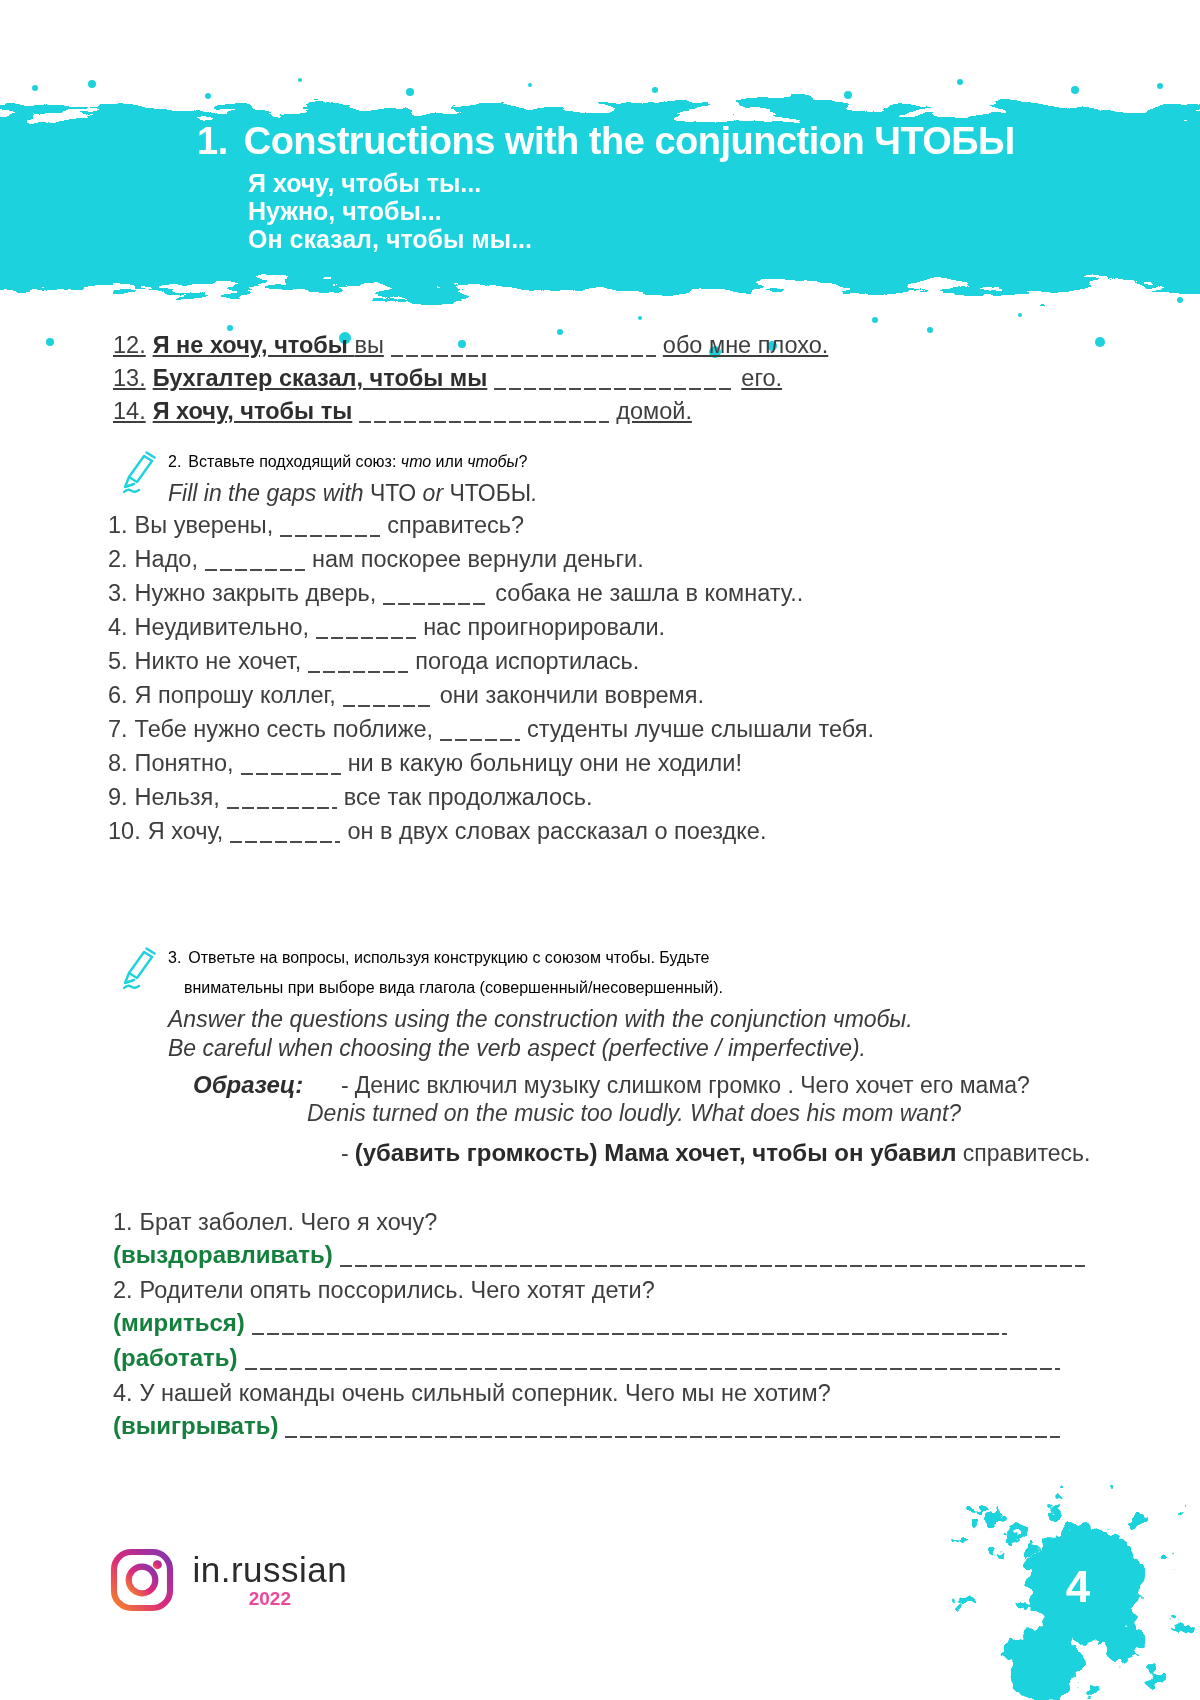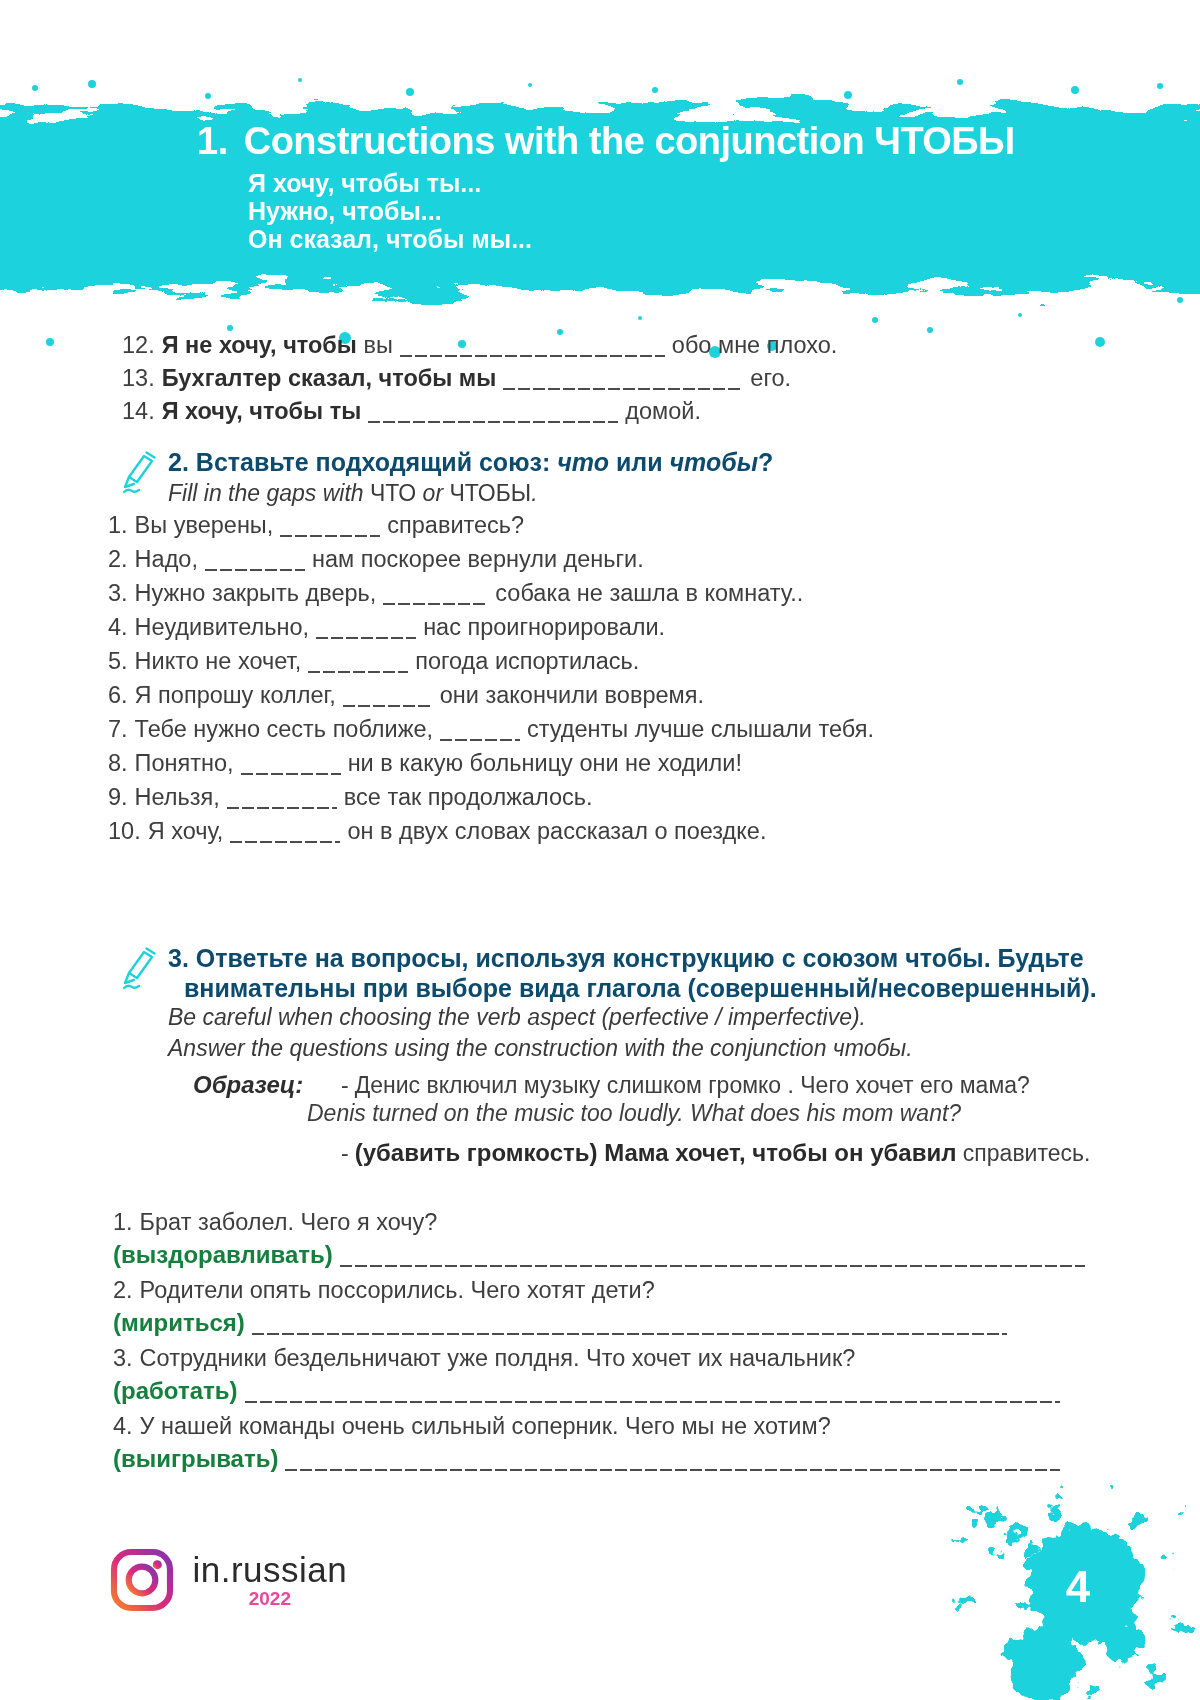--- a/index.html
+++ b/index.html
@@ -16,29 +16,29 @@
   #hdr-sub{left:248px;top:169px;color:#fff;font-size:25px;font-weight:600;line-height:28px;}
 
   
   .row{white-space:nowrap;font-size:23.5px;line-height:24px;}
   b,.bold{font-weight:700;color:#2e2e2e;}
   .blank{display:inline-block;height:2px;vertical-align:-4px;margin:0 7px;
          background:repeating-linear-gradient(90deg,#4b4b4b 0 12px,rgba(0,0,0,0) 12px 15px);}
   .num{margin-right:7px;}
 
   
-  #ex1{left:122px;top:333px;}
+  #ex1{left:113px;top:333px;text-decoration:underline;}
   #ex1 .row{margin-bottom:9px;}
   .b265{width:265px}.b240{width:240px}.b250{width:250px}
 
   
   .sec-head{white-space:nowrap;}
   .sec-head .txt{margin-left:50px;}
   .pencil{position:absolute;left:0;top:2px;width:42px;height:46px;}
-  .h-ru{font-size:25px;font-weight:700;color:#0c4a6e;line-height:30px;}
+  .h-ru{font-size:16px;font-weight:400;color:#000000;line-height:30px;}
   .h-ru .it{font-style:italic;}
   .h-en{font-size:23px;font-style:italic;color:#3a3a3a;line-height:29px;margin-top:2px;}
   .h-en .caps{font-style:normal;}
 
   #ex2h{left:118px;top:447px;}
   #ex2l{left:108px;top:513px;}
   #ex2l .row{margin-bottom:10px;}
   .b100{width:100px}.b105{width:105px}.b90{width:90px}.b80{width:80px}.b110{width:110px}
 
   #ex3h{left:118px;top:943px;}
@@ -190,22 +190,22 @@
       <path d="M11 28 L7 38 L16 35"></path>
       <path d="M28.5 3.5 L36.5 8.5"></path>
       <path d="M6 43 q4 -4 8 -1 q3 2 7 -1"></path>
     </g>
   </svg>
   <div class="txt">
     <div class="h-ru">
       <span class="num">3.</span><span>Ответьте на вопросы, используя конструкцию с союзом чтобы. Будьте</span>
     </div>
     <div class="h-ru" style="margin-left:16px">внимательны при выборе вида глагола (совершенный/несовершенный).</div>
+    <div class="h-en">Answer the questions using the construction with the conjunction чтобы.</div>
     <div class="h-en" style="margin-top:0">Be careful when choosing the verb aspect (perfective / imperfective).</div>
-    <div class="h-en">Answer the questions using the construction with the conjunction чтобы.</div>
   </div>
 </div>
 
 <div id="obr" class="abs">
   <div class="label">Образец:</div>
   <div class="content">
     <div class="ru">
       <span class="dash">-</span><span>Денис включил музыку слишком громко . Чего хочет его мама?</span>
     </div>
     <div class="en">Denis turned on the music too loudly. What does his mom want?</div>
@@ -220,23 +220,20 @@
     <span class="num">1.</span><span>Брат заболел. Чего я хочу?</span>
   </div>
   <div class="row v">
     <span class="verb">(выздоравливать)</span><span class="blank b745"></span>
   </div>
   <div class="row q">
     <span class="num">2.</span><span>Родители опять поссорились. Чего хотят дети?</span>
   </div>
   <div class="row v">
     <span class="verb">(мириться)</span><span class="blank b755"></span>
-  </div>
-  <div class="row q">
-    <span class="num">3.</span><span>Сотрудники бездельничают уже полдня. Что хочет их начальник?</span>
   </div>
   <div class="row v">
     <span class="verb">(работать)</span><span class="blank b815"></span>
   </div>
   <div class="row q">
     <span class="num">4.</span><span>У нашей команды очень сильный соперник. Чего мы не хотим?</span>
   </div>
   <div class="row v">
     <span class="verb">(выигрывать)</span><span class="blank b775"></span>
   </div>

